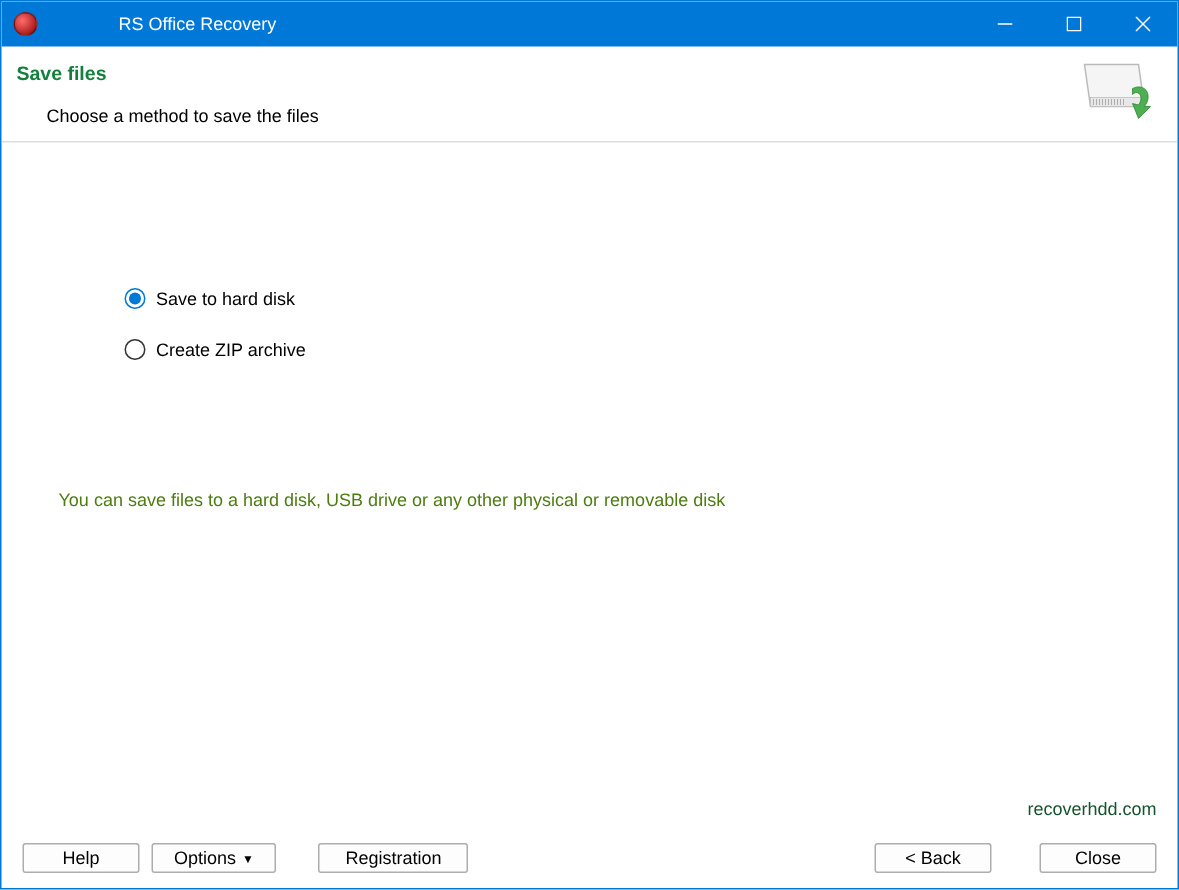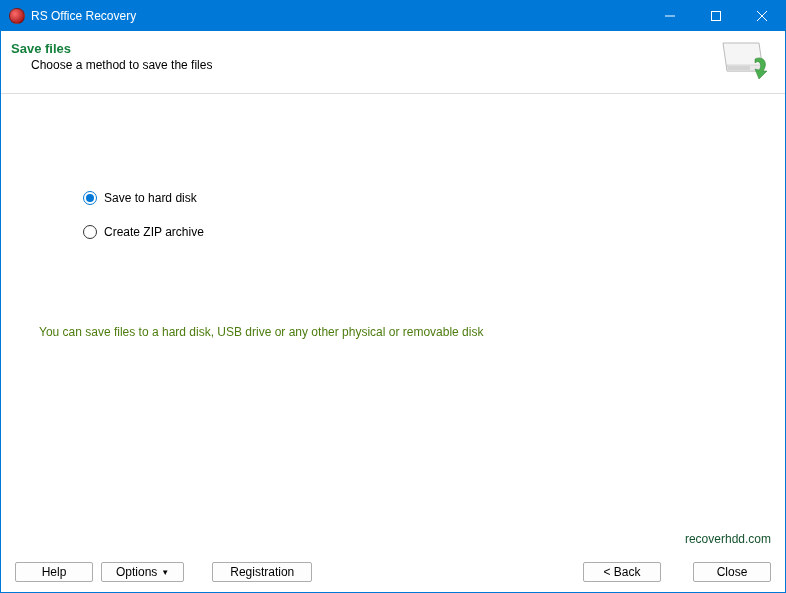--- a/index.html
+++ b/index.html
@@ -1,26 +1,26 @@
 <!DOCTYPE html>
 <html><head>
   <meta charset="utf-8">
   <style>
     * { box-sizing: border-box; margin: 0; padding: 0; font-family: 'Segoe UI', Tahoma, sans-serif; }
     body { width: 786px; height: 593px; overflow: hidden; background: #fff; border: 1px solid #0078d7; display: flex; flex-direction: column; }
     
     .titlebar { height: 30px; background: #0078d7; color: #fff; display: flex; align-items: center; padding-left: 8px; font-size: 12px; }
     .titlebar-icon { width: 16px; height: 16px; margin-right: 6px; border-radius: 50%; background: radial-gradient(circle at 35% 35%, #ff6b6b, #8b0000); border: 1px solid rgba(0,0,0,0.3); }
-    .titlebar-title { flex: 1; }
+    .titlebar-title { flex: 1; margin-left: 48px; }
     .titlebar-controls { display: flex; height: 100%; }
     .titlebar-btn { width: 46px; height: 100%; display: flex; align-items: center; justify-content: center; color: #fff; font-size: 10px; cursor: pointer; }
     
     .header { padding: 10px 14px 10px 10px; border-bottom: 1px solid #ddd; display: flex; align-items: flex-start; justify-content: space-between; }
     .header-text h1 { font-size: 13px; font-weight: bold; color: #15803d; }
-    .header-text p { font-size: 12px; color: #000; margin-top: 2px; margin-left: 20px; }
+    .header-text p { font-size: 12px; color: #000; margin-top: 14px; margin-left: 20px; }
     .header-icon { width: 52px; height: 42px; position: relative; }
     
     .content { flex: 1; padding: 0; position: relative; }
     .options { margin-top: 97px; margin-left: 82px; }
     .radio-row { display: flex; align-items: center; margin-bottom: 20px; cursor: pointer; }
     .radio-circle { width: 14px; height: 14px; border: 1px solid #333; border-radius: 50%; margin-right: 7px; display: flex; align-items: center; justify-content: center; }
     .radio-row.selected .radio-circle { border-color: #0078d7; }
     .radio-row.selected .radio-circle::after { content: ''; width: 8px; height: 8px; background: #0078d7; border-radius: 50%; }
     .radio-label { font-size: 12px; color: #000; }
     

